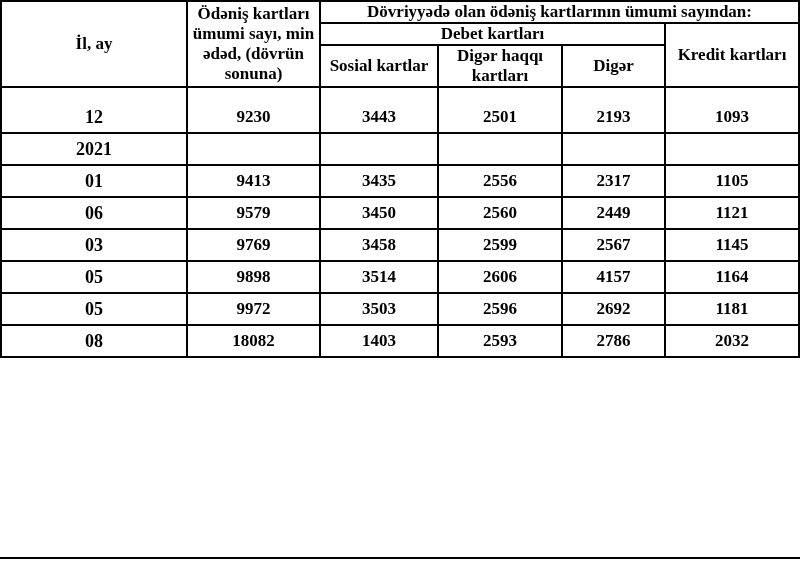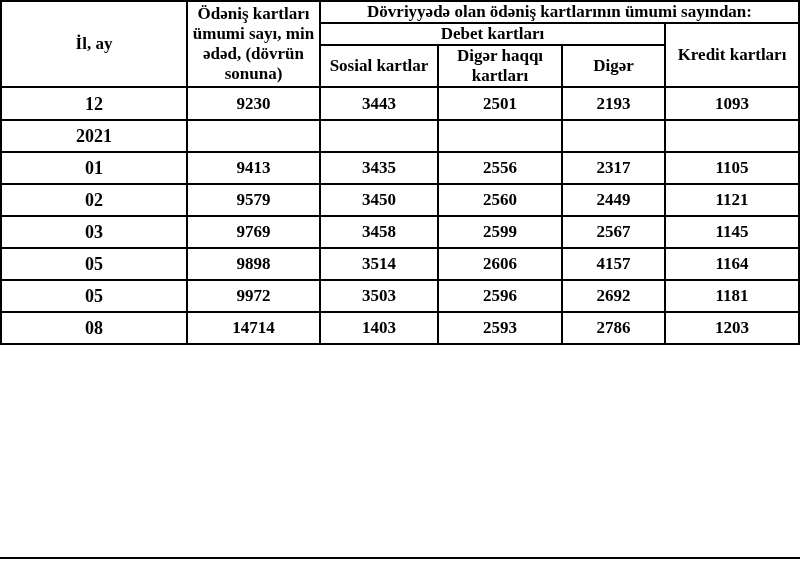--- a/index.html
+++ b/index.html
@@ -59,21 +59,21 @@
     border-left: 2px solid #000000;
     border-right: 2px solid #000000;
     border-top: none;
     border-bottom: none;
     height: 30px;
     font-size: 18px;
     font-weight: bold;
   }
   tbody tr.first-data td {
     border-top: 2px solid #be185d;
-    padding-top: 1px;
+    padding-top: 14px;
     margin-top: 13px;
   }
   tbody tr td.lbl {
     font-size: 18px;
   }
   .empty { }
   .bottom-rule {
     position: absolute;
     left: 0;
     top: 557px;
@@ -138,21 +138,21 @@
       <tr>
         <td class="lbl">01</td>
         <td>9413</td>
         <td>3435</td>
         <td>2556</td>
         <td>2317</td>
         <td>1105</td>
         <td></td>
       </tr>
       <tr>
-        <td class="lbl">02</td>
+        <td class="lbl">06</td>
         <td>9579</td>
         <td>3450</td>
         <td>2560</td>
         <td>2449</td>
         <td>1121</td>
         <td></td>
       </tr>
       <tr>
         <td class="lbl">03</td>
         <td>9769</td>
@@ -175,23 +175,23 @@
         <td class="lbl">05</td>
         <td>9972</td>
         <td>3503</td>
         <td>2596</td>
         <td>2692</td>
         <td>1181</td>
         <td></td>
       </tr>
       <tr>
         <td class="lbl">08</td>
-        <td>14714</td>
+        <td>18082</td>
         <td>1403</td>
         <td>2593</td>
         <td>2786</td>
-        <td>1203</td>
+        <td>2032</td>
         <td></td>
       </tr>
     </tbody>
   </table>
   <div class="bottom-rule"></div>
 </div>
 
 </body></html>

